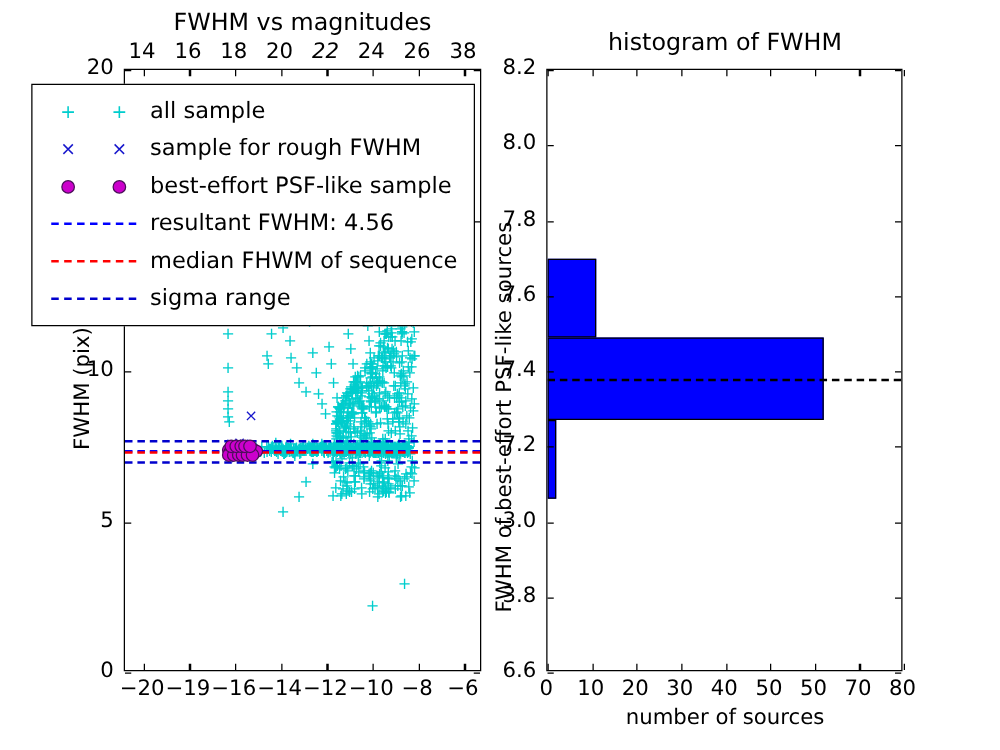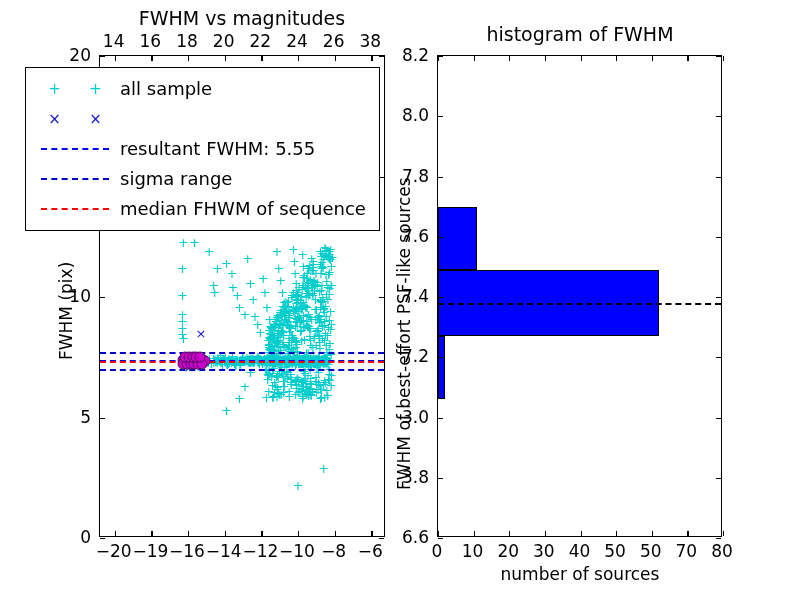--- a/index.html
+++ b/index.html
@@ -1307,54 +1307,62 @@
           <span class="lg-plus">+</span>
           <span class="lg-plus">+</span>
         </div>
         <span class="legend-label">all sample</span>
       </div>
       <div class="legend-row">
         <div class="legend-marker">
           <span class="lg-cross">×</span>
           <span class="lg-cross">×</span>
         </div>
+        <span class="legend-label">sample for rough FWHM</span>
+      </div>
+      <div class="legend-row">
+        <div class="legend-marker">
+          <span class="lg-dot"></span>
+          <span class="lg-dot"></span>
+        </div>
+        <span class="legend-label">best-effort PSF-like sample</span>
       </div>
       <div class="legend-row">
         <div class="legend-marker">
           <span class="lg-line blue" style="border-top-color:#0000ff;"></span>
         </div>
-        <span class="legend-label">resultant FWHM: 5.55</span>
+        <span class="legend-label">resultant FWHM: 4.56</span>
+      </div>
+      <div class="legend-row">
+        <div class="legend-marker">
+          <span class="lg-line red" style="border-top-color:#ff0000;"></span>
+        </div>
+        <span class="legend-label">median FHWM of sequence</span>
       </div>
       <div class="legend-row">
         <div class="legend-marker">
           <span class="lg-line dashdot" style="border-top-color:#0000cd;border-top-style:dashed;"></span>
         </div>
         <span class="legend-label">sigma range</span>
-      </div>
-      <div class="legend-row">
-        <div class="legend-marker">
-          <span class="lg-line red" style="border-top-color:#ff0000;"></span>
-        </div>
-        <span class="legend-label">median FHWM of sequence</span>
       </div>
     </div>
 
 <div class="ticklabel xb" style="left:113.66666666666669px;top:543px;">−20</div>
     <div class="ticklabel xb" style="left:150.33333333333334px;top:543px;">−19</div>
     <div class="ticklabel xb" style="left:187px;top:543px;">−16</div>
     <div class="ticklabel xb" style="left:223.66666666666669px;top:543px;">−14</div>
     <div class="ticklabel xb" style="left:260.33333333333337px;top:543px;">−12</div>
     <div class="ticklabel xb" style="left:297px;top:543px;">−10</div>
     <div class="ticklabel xb" style="left:333.66666666666663px;top:543px;">−8</div>
     <div class="ticklabel xb" style="left:370.3333333333333px;top:543px;">−6</div>
     <div class="ticklabel xt" style="left:113.66666666666669px;top:50px;">14</div>
     <div class="ticklabel xt" style="left:150.33333333333334px;top:50px;">16</div>
     <div class="ticklabel xt" style="left:187px;top:50px;">18</div>
     <div class="ticklabel xt" style="left:223.66666666666669px;top:50px;">20</div>
-    <div class="ticklabel xt" style="left:260.33333333333337px;top:50px;">22</div>
+    <div class="ticklabel xt" style="left:260.33333333333337px;top:50px;font-style:italic;">22</div>
     <div class="ticklabel xt" style="left:297px;top:50px;">24</div>
     <div class="ticklabel xt" style="left:333.66666666666663px;top:50px;">26</div>
     <div class="ticklabel xt" style="left:370.3333333333333px;top:50px;">38</div>
     <div class="ticklabel yl" style="left:91px;top:537px;">0</div>
     <div class="ticklabel yl" style="left:91px;top:416.5px;">5</div>
     <div class="ticklabel yl" style="left:91px;top:296px;">10</div>
     <div class="ticklabel yl" style="left:91px;top:175.5px;">15</div>
     <div class="ticklabel yl" style="left:91px;top:55px;">20</div>
     <div class="ticklabel xb" style="left:437px;top:543px;">0</div>
     <div class="ticklabel xb" style="left:472.625px;top:543px;">10</div>

